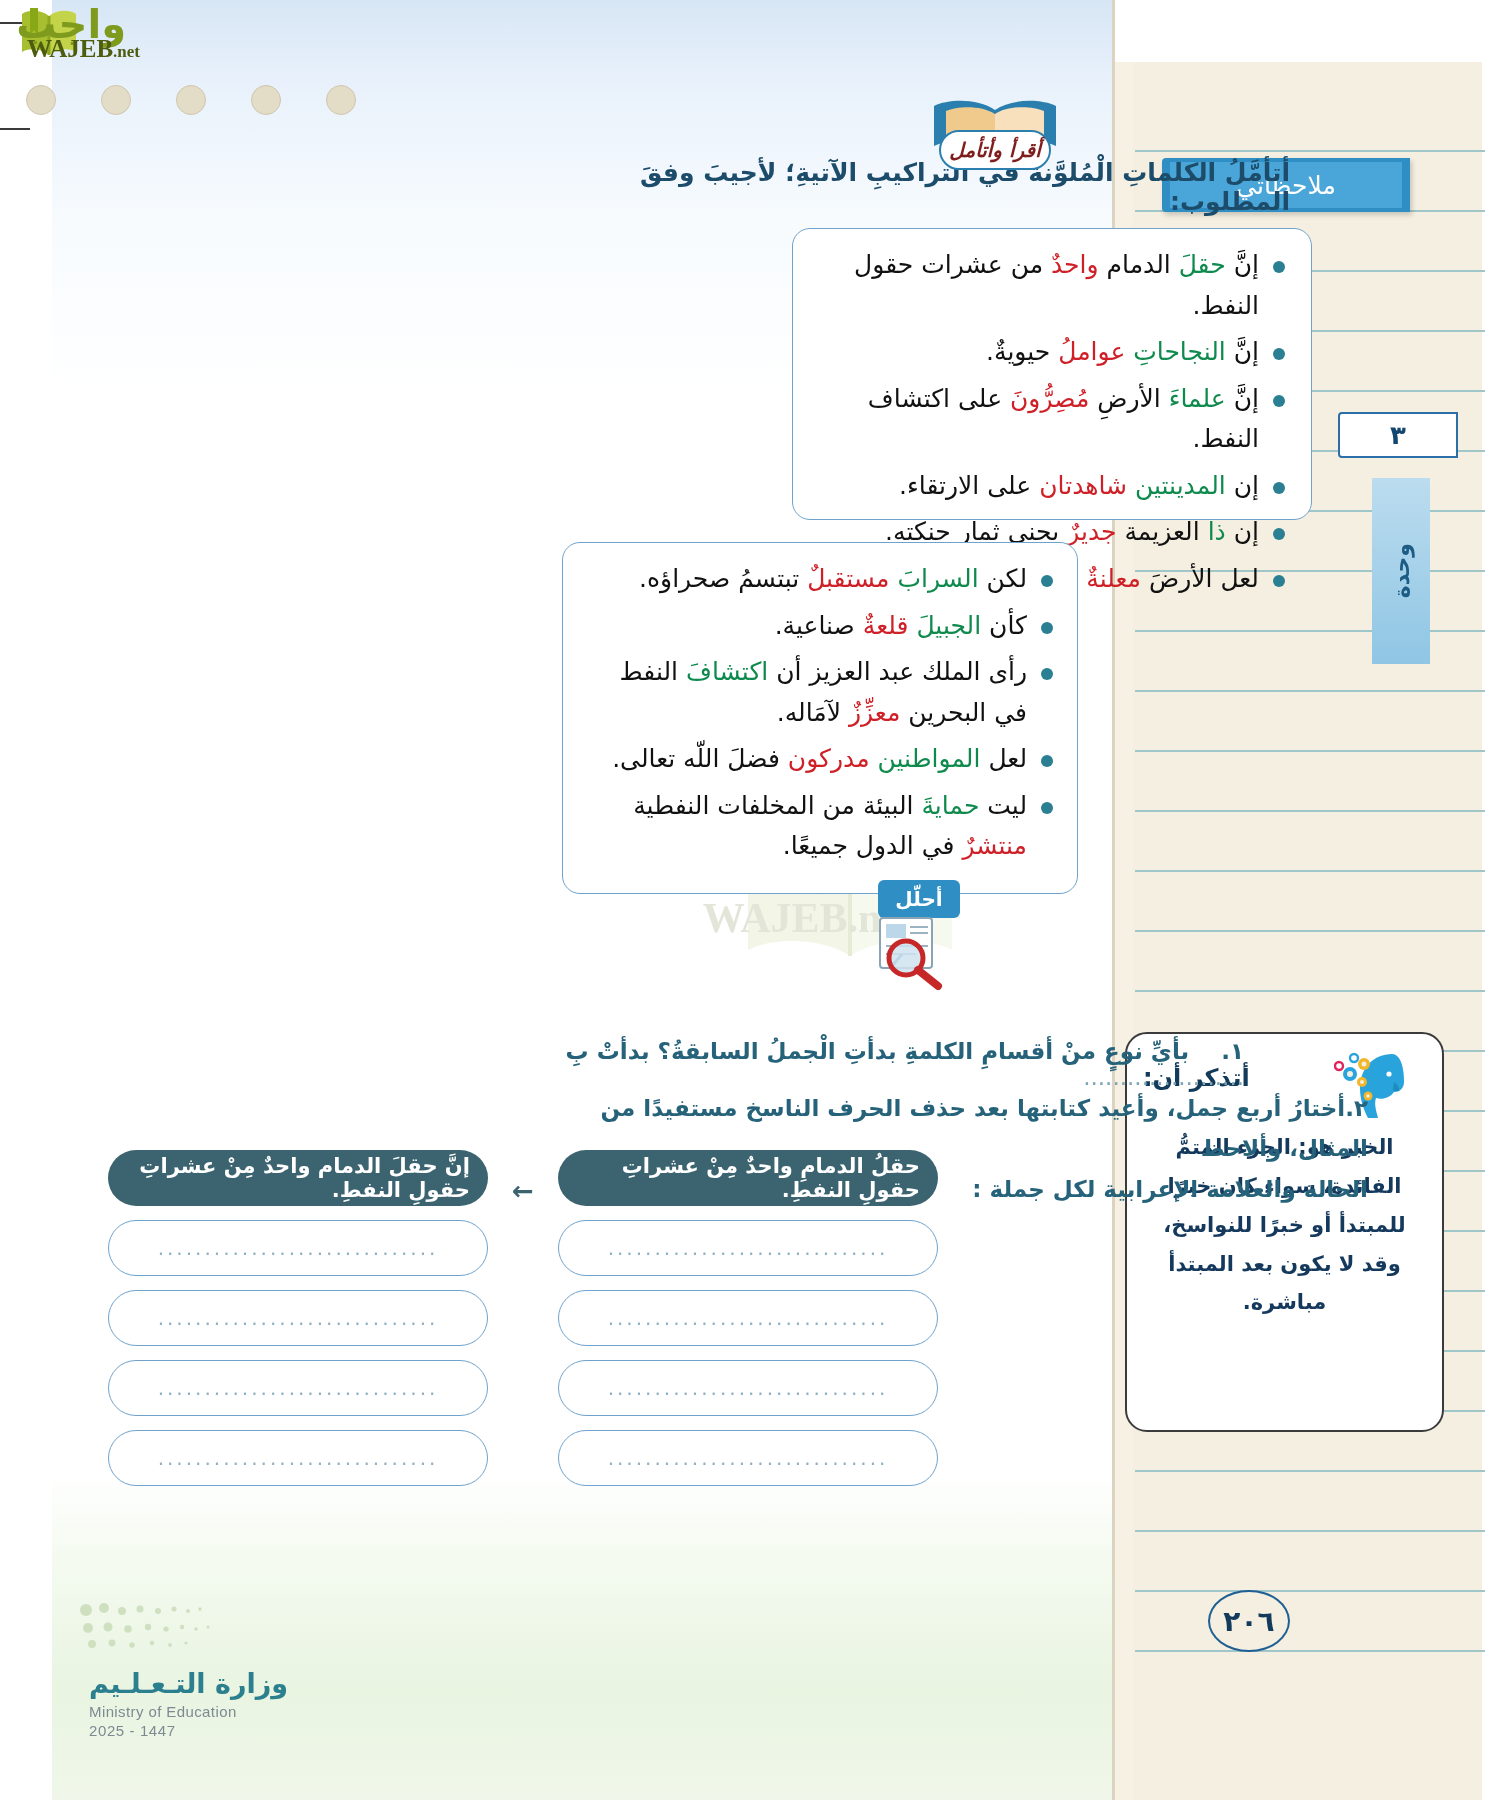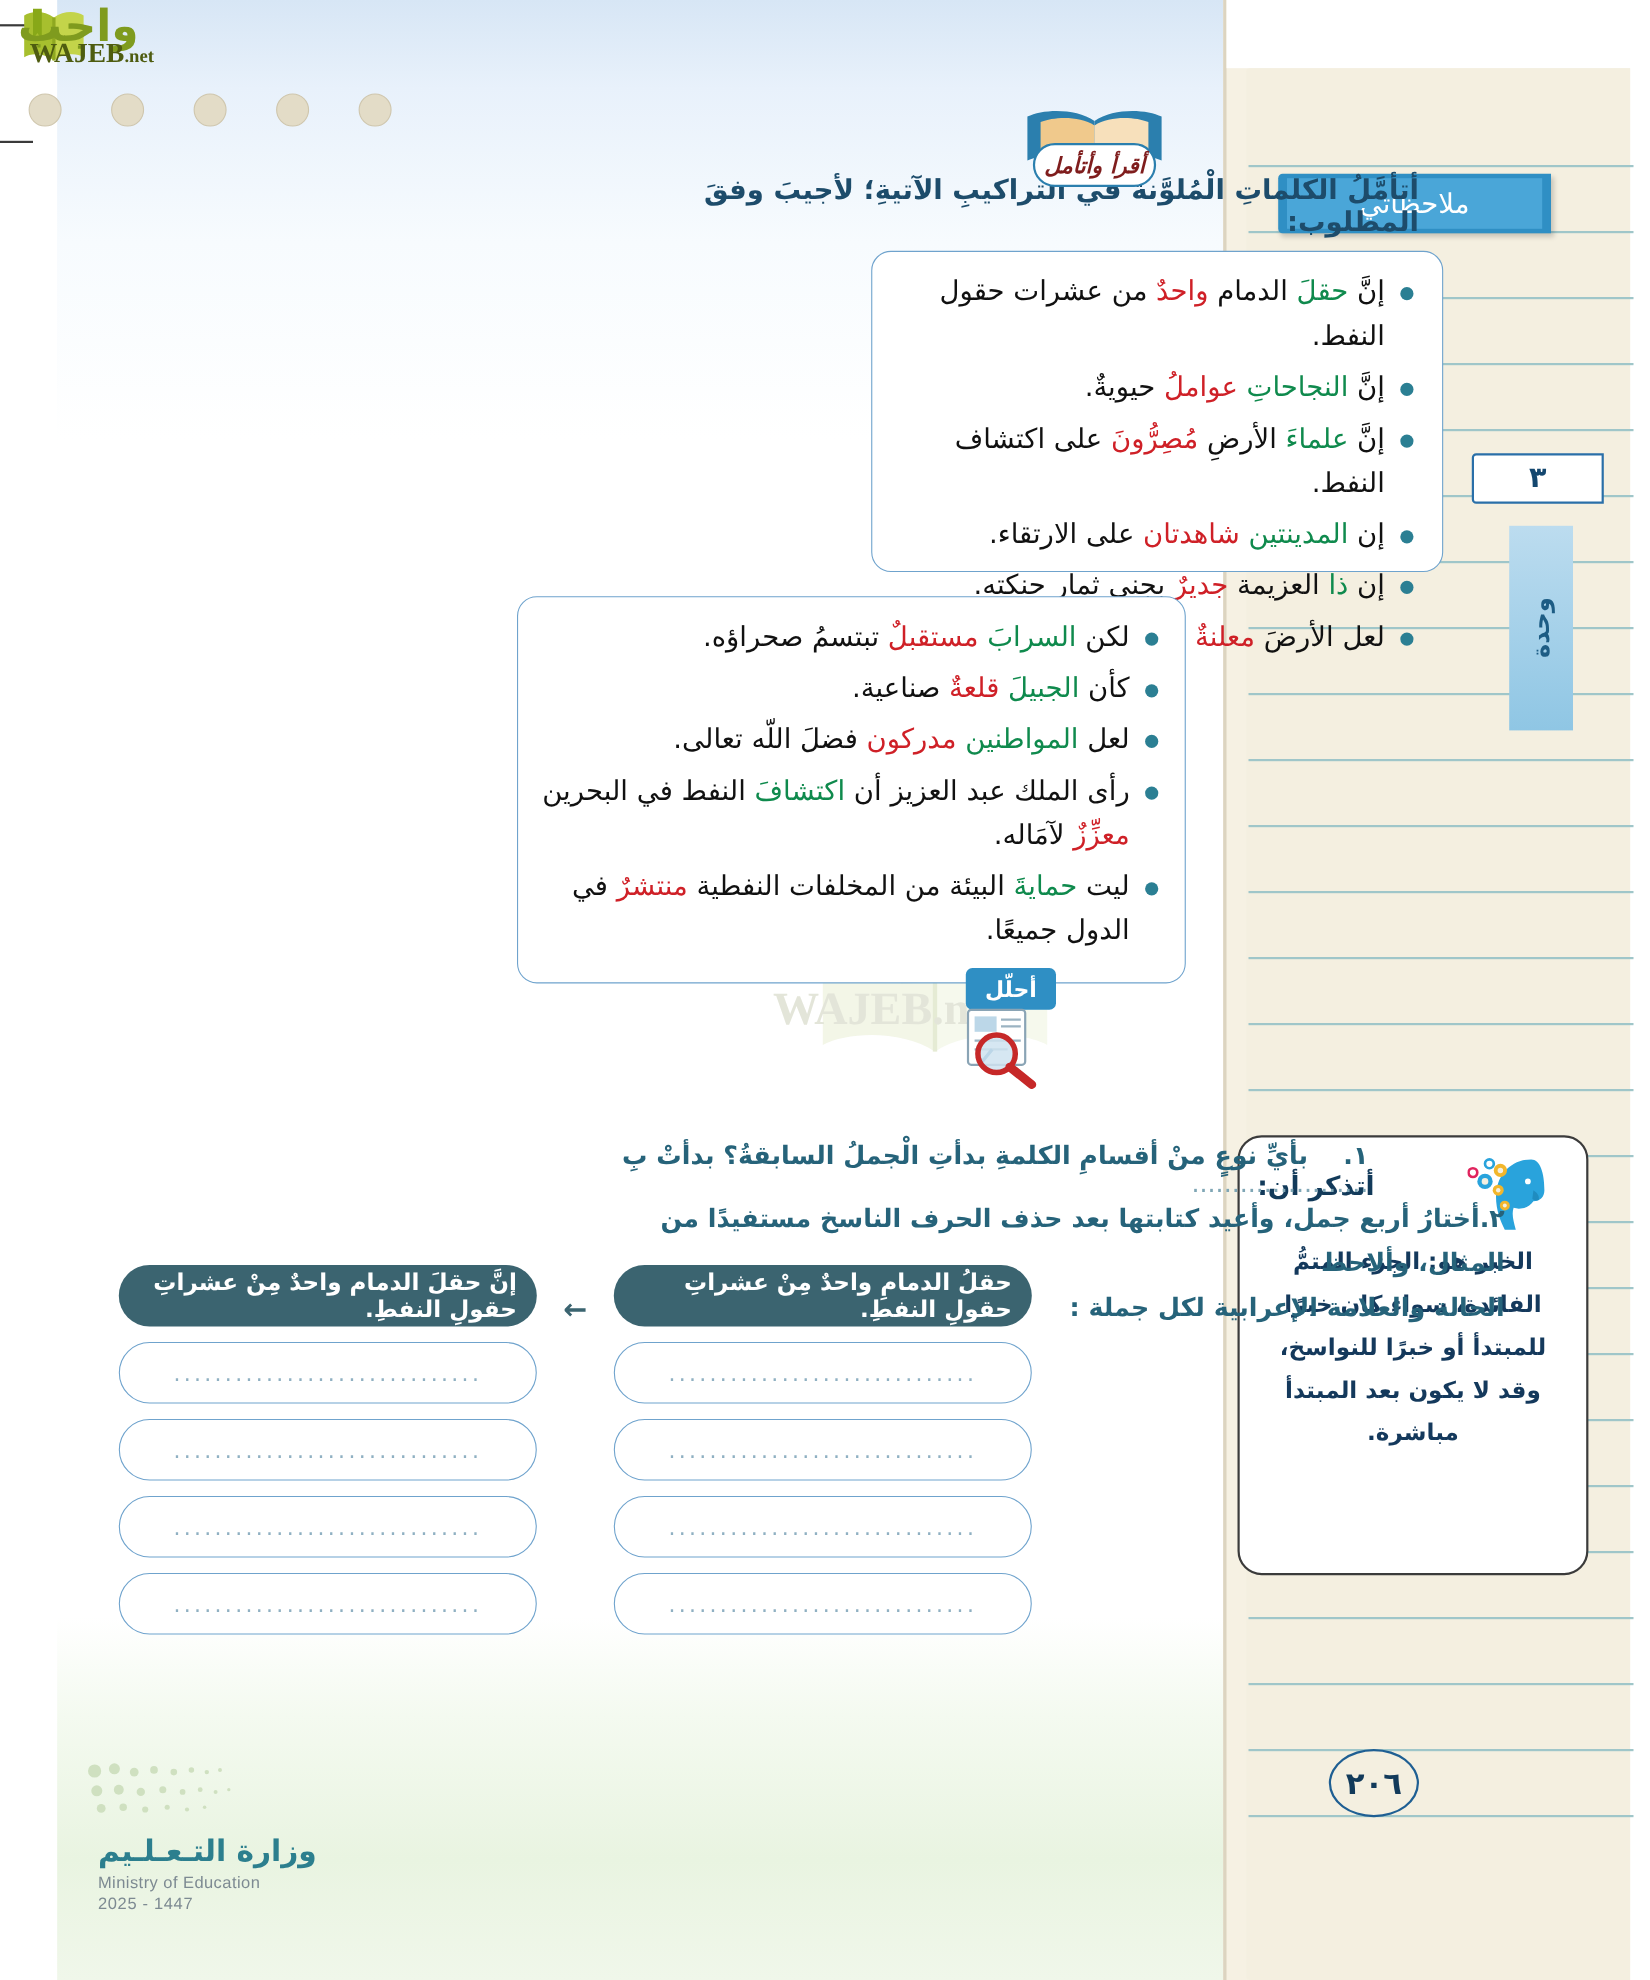--- a/index.html
+++ b/index.html
@@ -348,21 +348,21 @@
 
   
   .sbox {
     position: absolute;
     border: 1.6px solid #6fa3cd;
     border-radius: 18px;
     background: #ffffff;
     z-index: 9;
   }
   #box1 { right: 188px; top: 228px; width: 520px; height: 292px; padding: 16px 26px 10px 20px; }
-  #box2 { right: 422px; top: 542px; width: 608px; height: 352px; padding: 16px 24px 10px 20px; }
+  #box2 { right: 422px; top: 542px; width: 516px; height: 352px; padding: 16px 24px 10px 20px; }
 
   .sline {
     display: flex;
     flex-direction: row;
     align-items: flex-start;
     justify-content: flex-start;
     direction: rtl;
     margin-bottom: 6px;
   }
   .bullet {
@@ -569,25 +569,25 @@
       <div class="sline">
         <div class="bullet"></div>
         <div class="stext"><span>لكن </span><span class="g">السرابَ</span><span> </span><span class="r">مستقبلٌ</span><span> تبتسمُ صحراؤه.</span></div>
       </div>
       <div class="sline">
         <div class="bullet"></div>
         <div class="stext"><span>كأن </span><span class="g">الجبيلَ</span><span> </span><span class="r">قلعةٌ</span><span> صناعية.</span></div>
       </div>
       <div class="sline">
         <div class="bullet"></div>
+        <div class="stext"><span>رأى الملك عبد العزيز أن </span><span class="g">اكتشافَ</span><span> النفط في البحرين </span><span class="r">معزِّزٌ</span><span> لآمَاله.</span></div>
+      </div>
+      <div class="sline">
+        <div class="bullet"></div>
         <div class="stext"><span>لعل </span><span class="g">المواطنين</span><span> </span><span class="r">مدركون</span><span> فضلَ اللّه تعالى.</span></div>
-      </div>
-      <div class="sline">
-        <div class="bullet"></div>
-        <div class="stext"><span>رأى الملك عبد العزيز أن </span><span class="g">اكتشافَ</span><span> النفط في البحرين </span><span class="r">معزِّزٌ</span><span> لآمَاله.</span></div>
       </div>
       <div class="sline">
         <div class="bullet"></div>
         <div class="stext"><span>ليت </span><span class="g">حمايةَ</span><span> البيئة من المخلفات النفطية </span><span class="r">منتشرٌ</span><span> في الدول جميعًا.</span></div>
       </div>
     </div>
 
   <div class="analyze-wrap">
     <div class="analyze-pill">
       <span>أحلّل</span>

